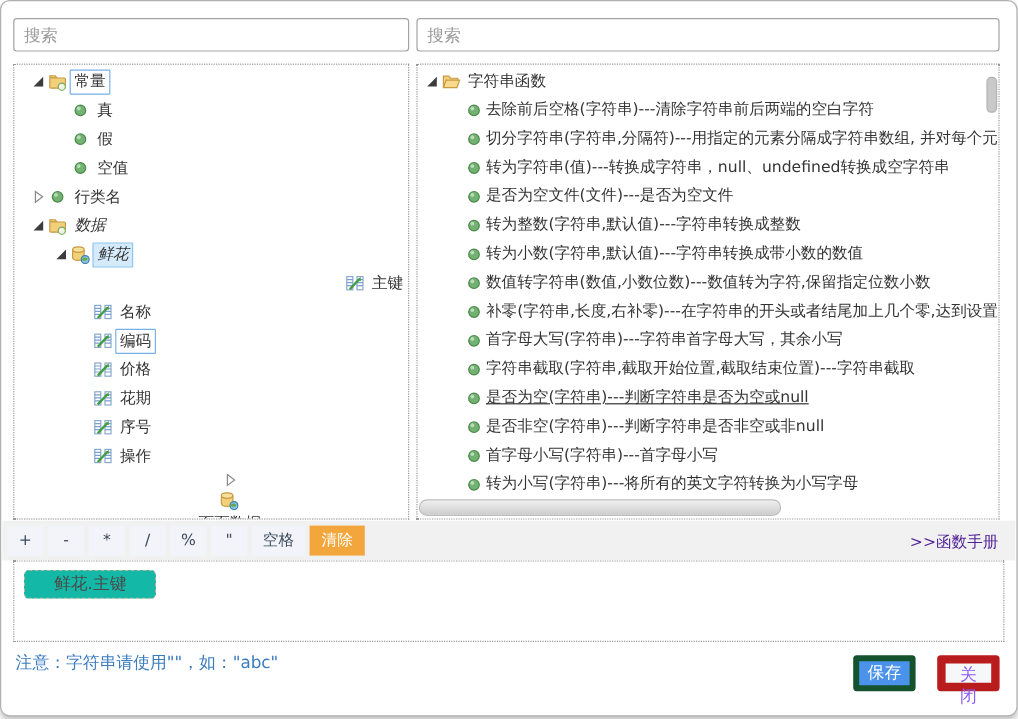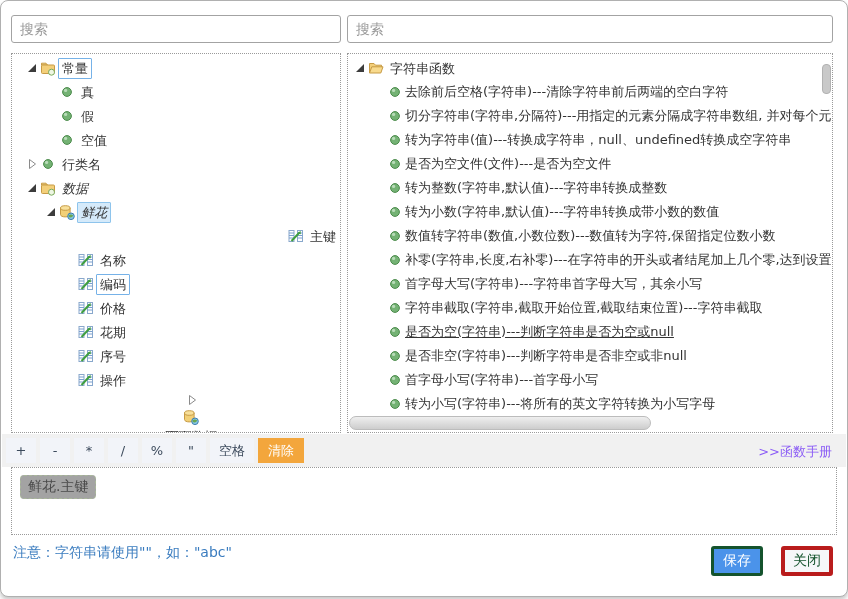--- a/index.html
+++ b/index.html
@@ -31,27 +31,27 @@
     background:linear-gradient(#efefef,#cdcdcd);border:1px solid #bcbcbc;}
   .toolbar{position:absolute;left:1px;top:433px;width:844px;height:33px;background:#f1f1f1;}
   .opbtn{position:relative;display:inline-block;margin:4px 0 0 4px;height:25px;min-width:30px;
     background:#f2f4f9;border:none;color:#3c4a5c;font-size:13px;text-align:center;line-height:25px;
     cursor:pointer;padding:0;font-family:inherit;}
   .opbtn.wide{min-width:44px;}
   .opbtn.clear{min-width:46px;color:#fff;}
   .manual-link{position:absolute;right:14px;top:9px;font-size:13px;text-decoration:none;}
   .formula{position:absolute;left:10px;top:466px;width:826px;height:68px;border:1px dotted #9a9a9a;
     box-sizing:border-box;background:#fff;padding:7px 8px;}
-  .token{display:inline-block;background:#a3a3a3;border:1px dashed #a9b89a;border-radius:4px;
-    padding:2px 7px;font-size:14px;color:#4a4a4a;}
+  .token{display:inline-block;background:#14b8a6;border:1px dashed #a9b89a;border-radius:4px;
+    padding:2px 24px;font-size:14px;color:#4a4a4a;}
   .note{position:absolute;left:12px;top:543px;font-size:14px;}
   .btn{position:absolute;top:545px;width:52px;height:30px;border-radius:3px;font-size:14px;
     font-family:inherit;cursor:pointer;}
-  #btn-save{left:710px;border:3px solid #14532d;color:#fff;}
-  #btn-close{left:780px;background:#f6f7f9;border:4px solid #b91c1c;color:#14532d;}
+  #btn-save{left:710px;border:5px solid #14532d;color:#fff;}
+  #btn-close{left:780px;background:#f6f7f9;border:7px solid #b91c1c;color:#8b5cf6;}
 </style>
 </head>
 <body>
 
 <div class="dialog">
 
   <input id="search-left" class="search" placeholder="搜索" style="">
   <input id="search-right" class="search" placeholder="搜索" style="">
 
   <div id="panel-left" class="panel">
@@ -419,21 +419,21 @@
           </span>
           <span>转为小写(字符串)---将所有的英文字符转换为小写字母</span>
         </div>
       </div>
     <div class="vthumb" style="height:28px"></div>
     <div class="hthumb"></div>
   </div>
 
   <div class="toolbar" style="background: rgb(241, 241, 241);">
     <span id="opbtns"><button class="opbtn">+</button><button class="opbtn">-</button><button class="opbtn">*</button><button class="opbtn">/</button><button class="opbtn">%</button><button class="opbtn">"</button><button class="opbtn wide">空格</button><button class="opbtn clear" style="background: rgb(243, 166, 60);">清除</button></span>
-    <a class="manual-link" href="#" style="color: #8b5cf6;">&gt;&gt;函数手册</a>
+    <a class="manual-link" href="#" style="color: #4c1d95;">&gt;&gt;函数手册</a>
   </div>
 
   <div class="formula">
     <span id="tokens"><span class="token">鲜花.主键</span></span>
   </div>
 
   <div class="note" style="color: rgb(58, 124, 191);">注意：字符串请使用""，如："abc"</div>
 
   <button id="btn-save" class="btn" style="background: rgb(75, 147, 234);">保存</button>
   <button id="btn-close" class="btn">关闭</button>

